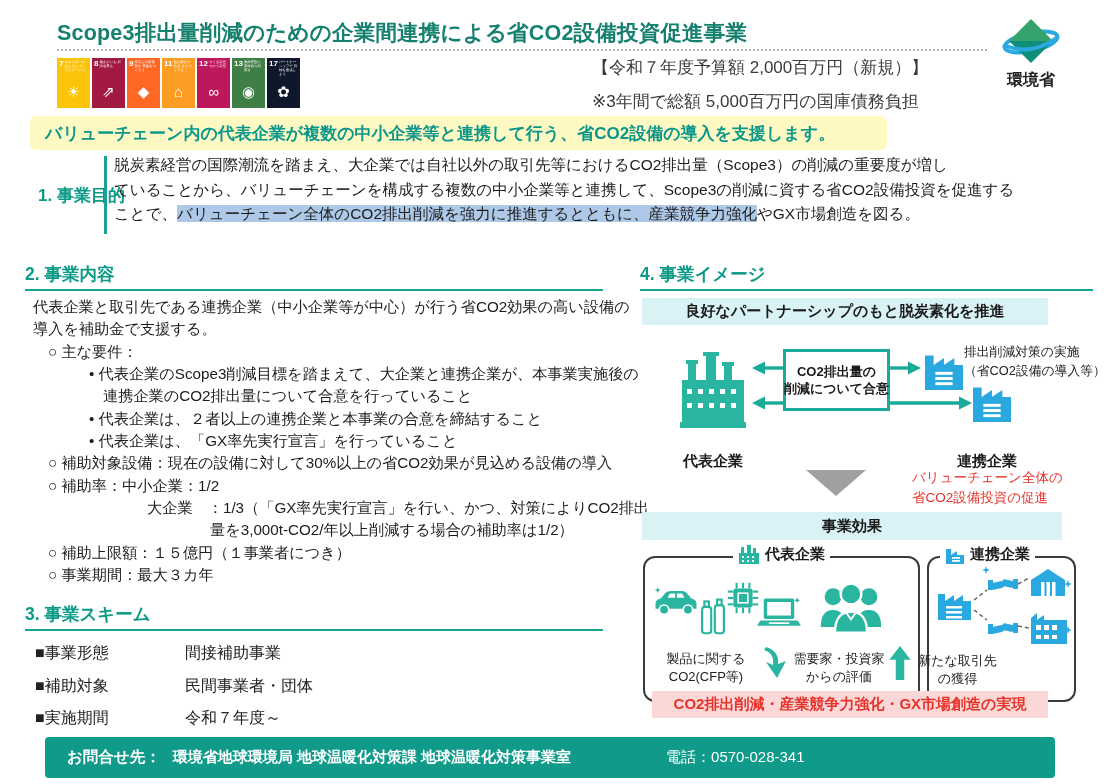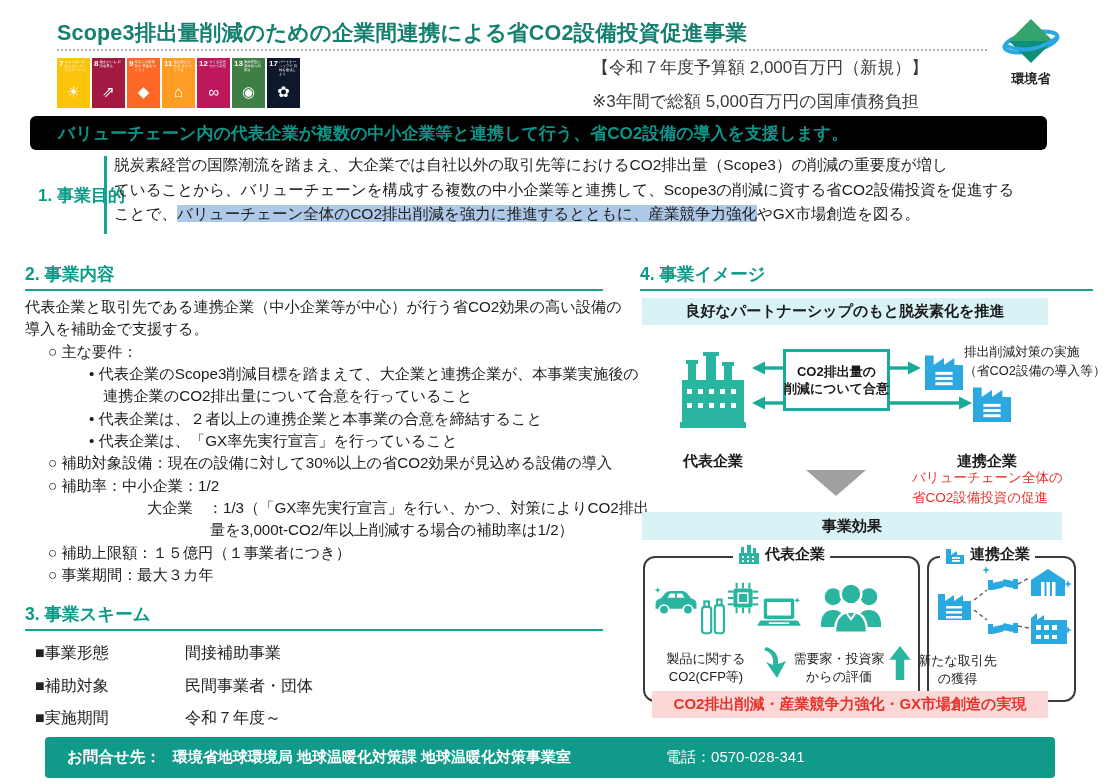--- a/index.html
+++ b/index.html
@@ -15,44 +15,44 @@
   .sdg-tile{width:33px;height:50px;color:#fff;display:flex;flex-direction:column;padding:2px 2px 1px 2px;box-sizing:border-box;}
   .sdg-top{display:flex;gap:1px;align-items:flex-start;height:16px;overflow:hidden;}
   .sdg-num{font-size:8px;font-weight:bold;line-height:8px;}
   .sdg-name{font-size:3.4px;line-height:4px;word-break:break-all;white-space:normal;}
   .sdg-glyph{flex:1;display:flex;align-items:center;justify-content:center;font-size:15px;line-height:15px;}
   .sdg7{background:#fcc30b}.sdg8{background:#a21942}.sdg9{background:#fd6925}
   .sdg11{background:#fd9d24}.sdg12{background:#be185d}.sdg13{background:#3f7e44}.sdg17{background:#0f172a}
   .budget1{left:592px;top:56px;font-size:17px;color:#3a3a3a;}
   .budget2{left:592px;top:90px;font-size:17px;color:#3a3a3a;}
   .logo{left:990px;top:14px;width:82px;text-align:center;}
-  .logo-label{font-size:13px;font-weight:bold;color:#222;margin-top:-2px;font-family:Liberation Mono, monospace;}
-
-  
-  .lead-banner{left:30px;top:116px;width:1017px;height:34px;background:#000000;border-radius:6px;
-               display:flex;align-items:center;padding-left:28px;box-sizing:border-box;
+  .logo-label{font-size:16px;font-weight:bold;color:#222;margin-top:-2px;font-family:Liberation Mono, monospace;}
+
+  
+  .lead-banner{left:30px;top:116px;width:857px;height:34px;background:#fef9c3;border-radius:6px;
+               display:flex;align-items:center;padding-left:15px;box-sizing:border-box;
                font-size:17px;font-weight:bold;color:#0a968a;}
 
   
   .s1-label{left:38px;top:184px;font-size:17px;font-weight:bold;color:#0a9a86;}
   .s1-vline{left:104px;top:156px;width:3px;height:78px;background:#17a393;}
   .s1-text{left:114px;top:155px;}
   .s1-line{height:24.5px;font-size:15.5px;color:#1c1c1c;}
   .hl{background:#aec9e8;}
 
   
   .sec-head{font-size:17.5px;font-weight:bold;color:#0a9a86;border-bottom:2.5px solid #14a38f;padding-bottom:3px;}
   .s2-head{left:25px;top:262px;width:578px;}
   .s3-head{left:25px;top:602px;width:578px;}
   .s4-head{left:640px;top:262px;width:453px;}
 
   
   .s2-body{left:25px;top:297px;}
   .s2-line{height:22.35px;font-size:15.2px;color:#1c1c1c;}
-  .ml0{margin-left:0}.ml1{margin-left:23px}.ml2{margin-left:64px}
+  .ml0{margin-left:8px}.ml1{margin-left:23px}.ml2{margin-left:64px}
   .ml3{margin-left:78px}.ml4{margin-left:122px}.ml5{margin-left:185px}
 
   
   .s3-row-label{font-size:16px;color:#222;}
   .s3-row-value{font-size:16px;color:#222;}
 
   
   .cyan-banner{background:#d9f2f5;display:flex;align-items:center;justify-content:center;
                font-weight:bold;font-size:15px;color:#1a1a1a;}
   .p-banner{left:642px;top:298px;width:406px;height:27px;}

